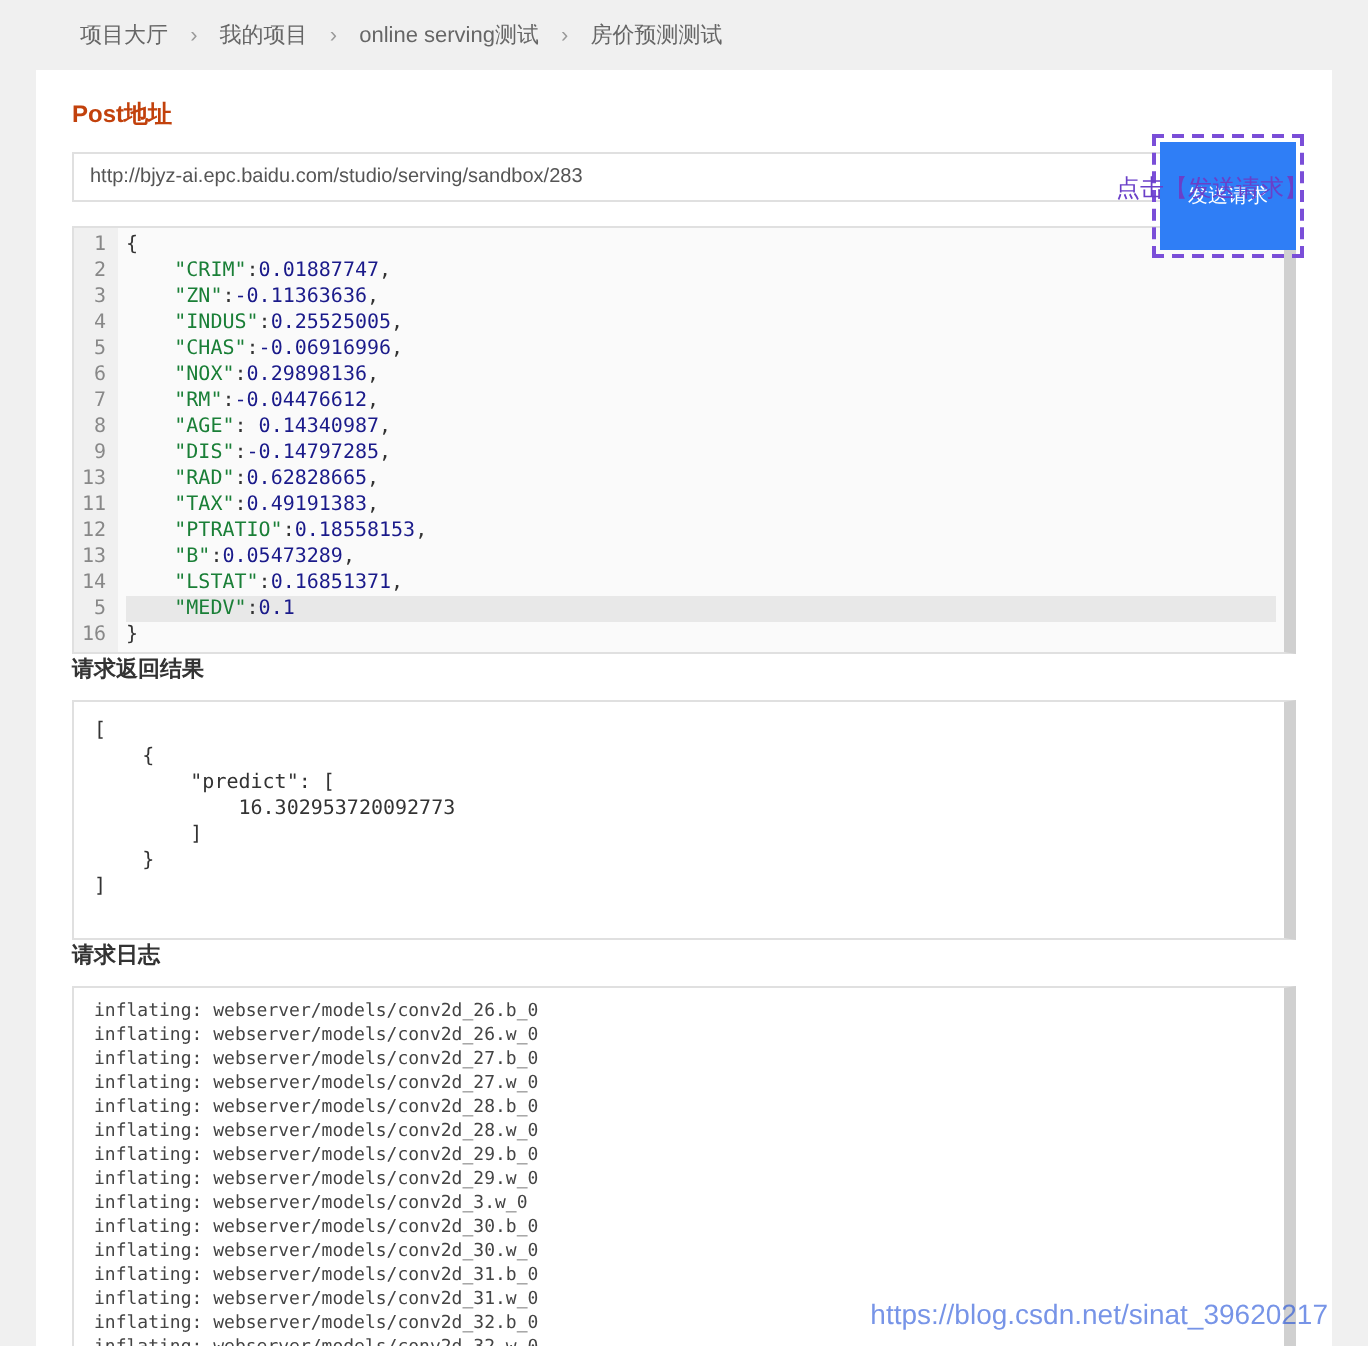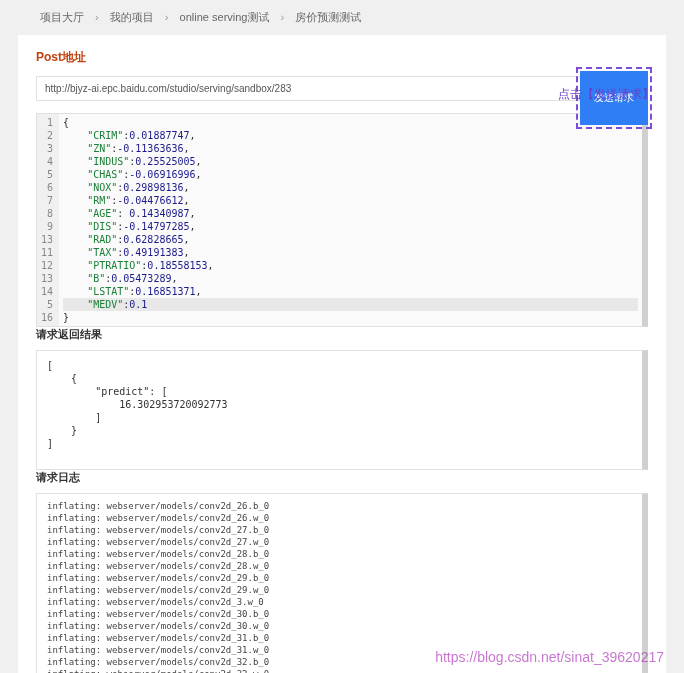--- a/index.html
+++ b/index.html
@@ -125,21 +125,21 @@
       padding: 6px 10px;
       line-height: 12px;
       color: #444;
       white-space: pre;
     }
     .watermark {
       position: absolute;
       bottom: 8px;
       right: 20px;
       font-size: 14px;
-      color: #a21caf;
+      color: #1d4ed8;
       opacity: 0.6;
       pointer-events: none;
     }
     .section-gap { margin-top: 0; }
   </style>
 </head>
 <body>
 
 <div class="breadcrumb">
   <span>项目大厅</span>

